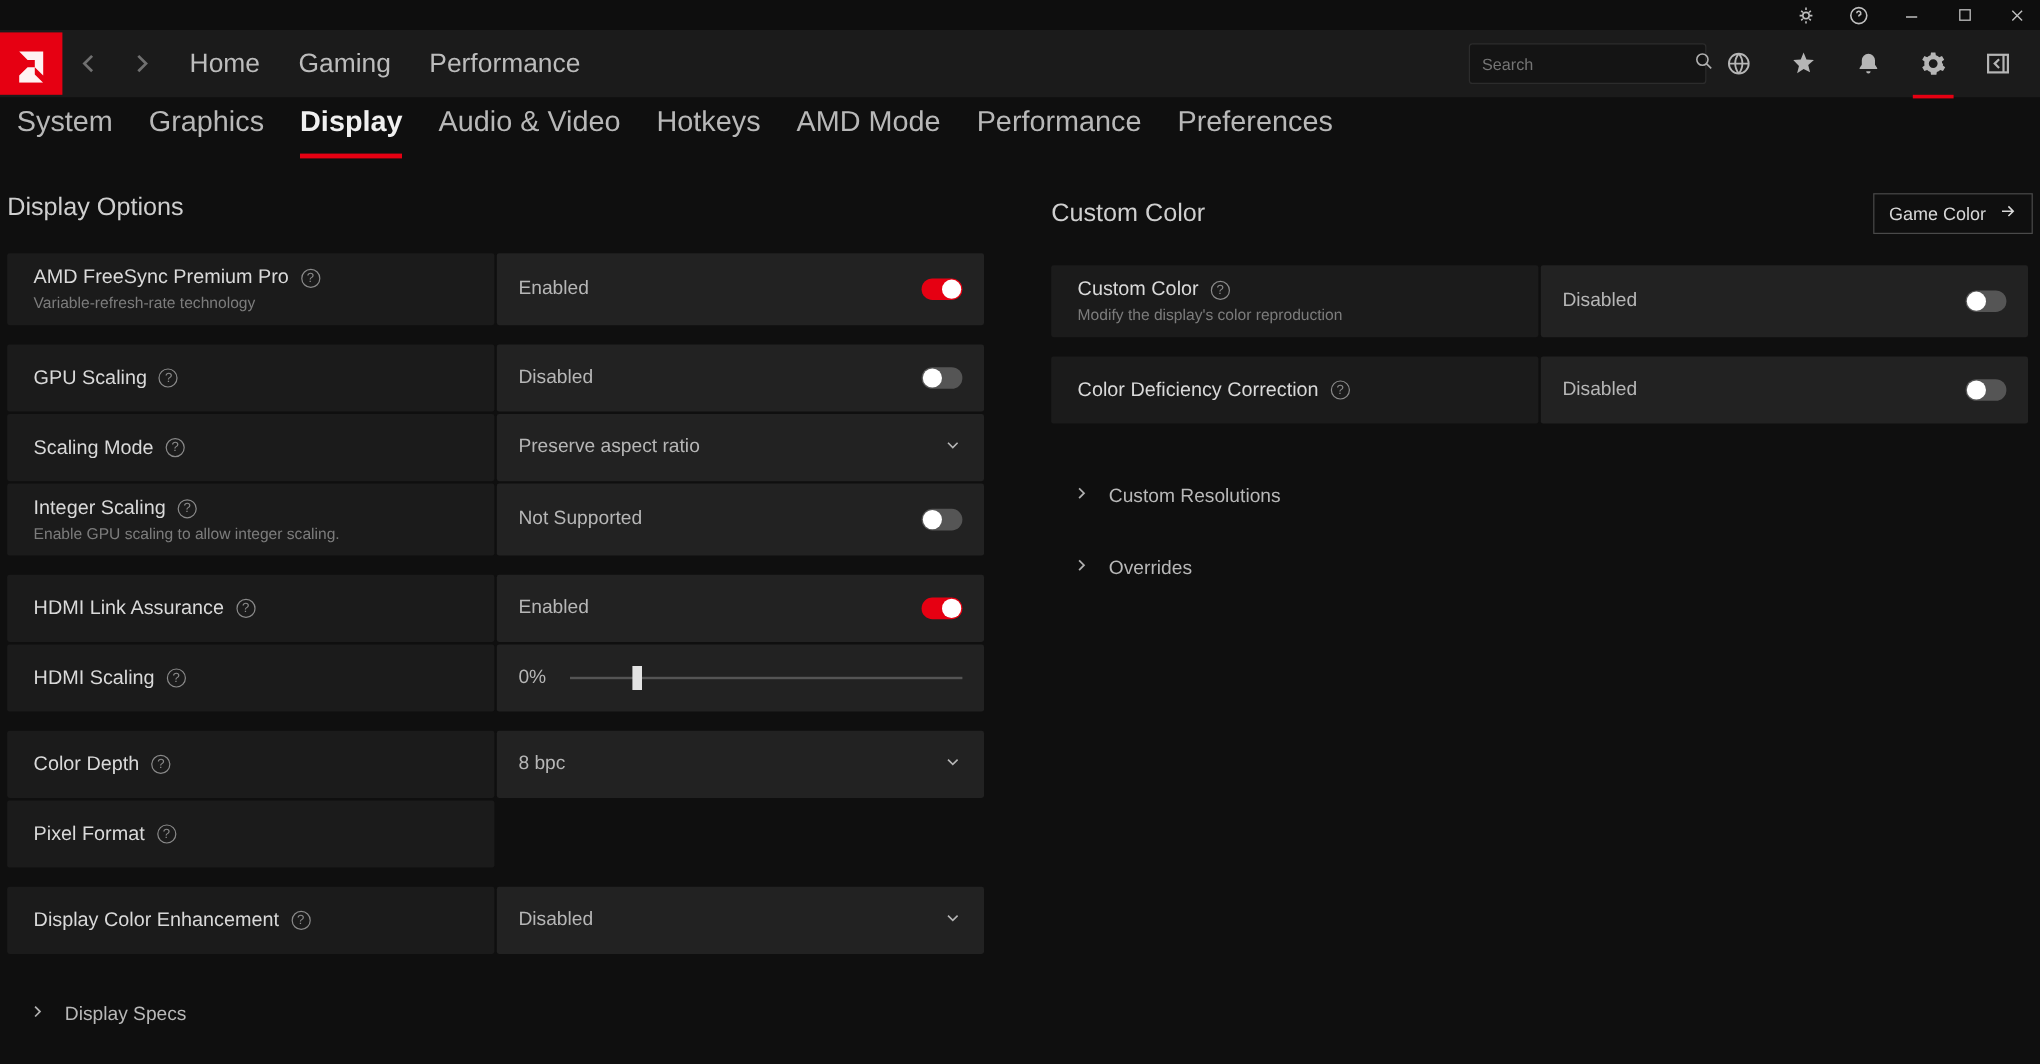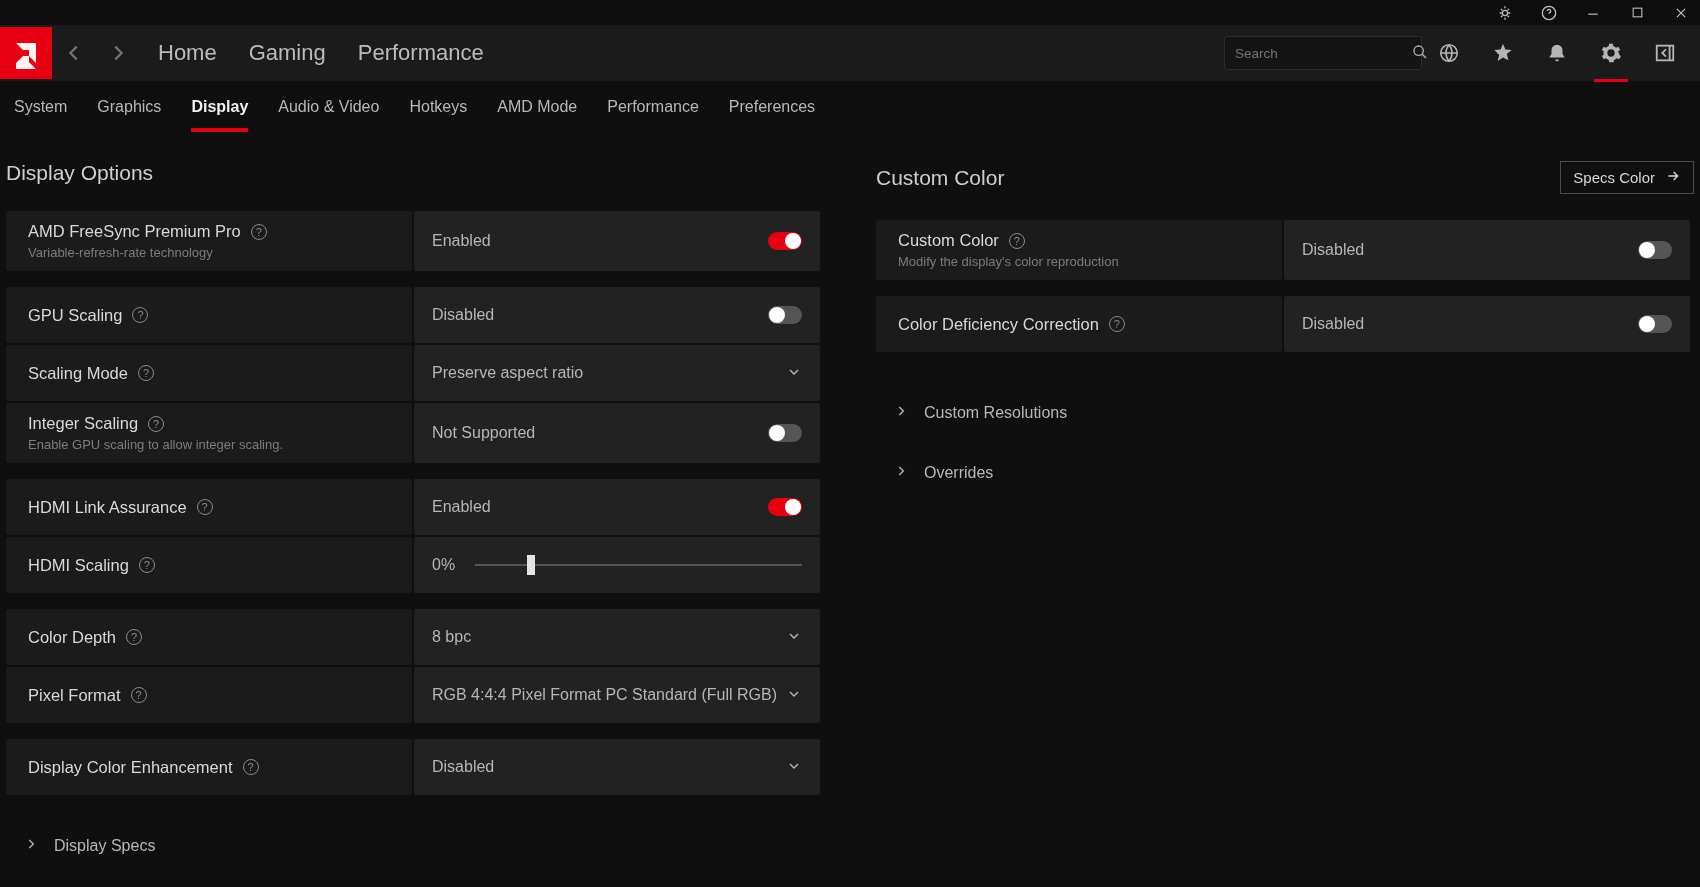--- a/index.html
+++ b/index.html
@@ -105,21 +105,21 @@
   .tabs {
     height: 52px;
     display: flex;
     align-items: flex-end;
     gap: 30px;
     padding-left: 14px;
     border-bottom: 1px solid #111;
   }
   .tabs .tab {
     color: #b8b8b8;
-    font-size: 16px;
+    font-size: 24px;
     padding-bottom: 12px;
     cursor: pointer;
     border-bottom: 4px solid transparent;
   }
   .tabs .tab.active {
     color: #f0f0f0;
     font-weight: 600;
     border-bottom-color: #e60012;
   }
 
@@ -492,28 +492,20 @@
         </div>
       </div>
 
       <div class="row">
         <div class="labelcell">
           <div class="label-line">
             <span>Pixel Format</span>
             <span class="help-icon">?</span>
           </div>
         </div>
-        <div class="valuecell">
-          <span class="value-text">RGB 4:4:4 Pixel Format PC Standard (Full RGB)</span>
-          <span class="chevdown">
-            <svg width="16" height="16" viewBox="0 0 24 24" fill="none" stroke="currentColor" stroke-width="2">
-                <path d="M6 9l6 6 6-6"></path>
-              </svg>
-          </span>
-        </div>
       </div>
 
       <div class="row gap-before">
         <div class="labelcell">
           <div class="label-line">
             <span>Display Color Enhancement</span>
             <span class="help-icon">?</span>
           </div>
         </div>
         <div class="valuecell">
@@ -535,21 +527,21 @@
           </svg>
       </span>
       <span>Display Specs</span>
     </div>
   </div>
 
   <div class="col right">
     <div class="section-header">
       <div class="section-title">Custom Color</div>
       <div class="game-color-btn">
-        <span>Specs Color</span>
+        <span>Game Color</span>
         <span>
           <svg width="16" height="16" viewBox="0 0 24 24" fill="none" stroke="currentColor" stroke-width="2">
               <path d="M5 12h14M13 6l6 6-6 6"></path>
             </svg>
         </span>
       </div>
     </div>
     <div class="settings-list">
 
       <div class="row tall">

